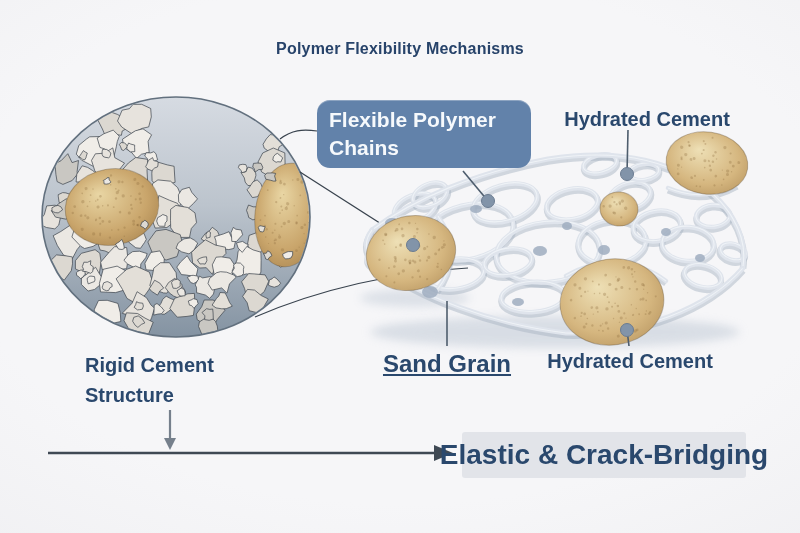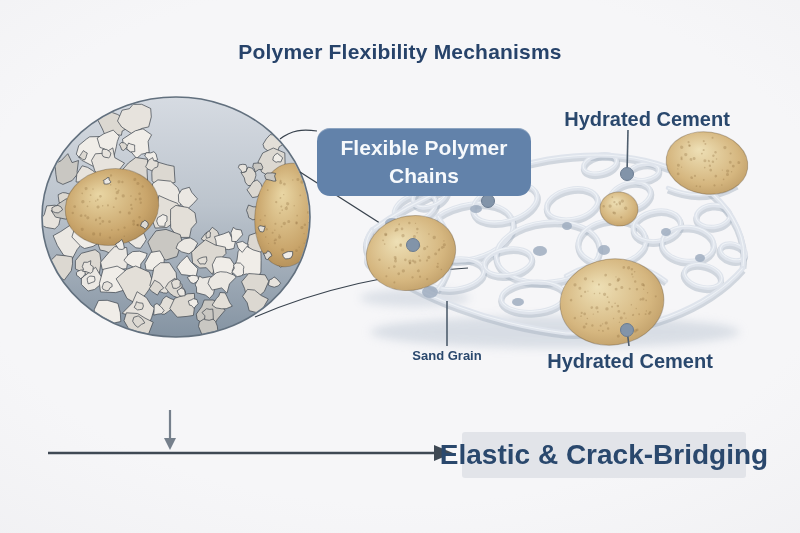--- a/index.html
+++ b/index.html
@@ -9,39 +9,39 @@
     font-family:"Liberation Sans", sans-serif;
   }
   .stage svg{position:absolute;left:0;top:0;z-index:1;}
   .lbl{
     position:absolute;z-index:2;color:var(--label-text,#2a486d);
     font-weight:600;transform:translateX(-50%);
     white-space:normal;line-height:1.3;
   }
   .title{
     position:absolute;z-index:2;left:400px;top:40px;transform:translateX(-50%);
-    font-size:21px;font-weight:700;color:var(--title-text,#27436a);
+    font-size:16px;font-weight:700;color:var(--title-text,#27436a);
     letter-spacing:.2px;white-space:nowrap;margin:0;
   }
   .callout-box{
     position:absolute;z-index:2;left:317px;top:100px;width:214px;height:68px;
     background:var(--callout-box-bg,#6282aa);border-radius:13px;
     display:flex;align-items:center;justify-content:center;
     box-shadow:inset 0 1px 0 rgba(255,255,255,.28);
     color:var(--callout-box-text,#f6f9fc);font-size:21px;font-weight:600;
-    text-align:center;line-height:1.35;padding:0 12px;box-sizing:border-box;margin-top:28px;
+    text-align:left;line-height:1.35;padding:0 12px;box-sizing:border-box;
   }
   .result-box{
     position:absolute;z-index:2;left:462px;top:432px;width:284px;height:46px;
     background:var(--result-box-bg,#e2e4e9);border-radius:3px;
     display:flex;align-items:center;justify-content:center;
     color:var(--label-text,#2a486d);font-size:28px;font-weight:600;white-space:nowrap;
   }
   .hydrated-top{left:647px;top:106px;font-size:20px;white-space:nowrap;}
-  .sand-grain{left:447px;top:348px;font-size:13px;white-space:nowrap;}
+  .sand-grain{left:447px;top:348px;font-size:24px;white-space:nowrap;text-decoration:underline;}
   .hydrated-bottom{left:630px;top:348px;font-size:20px;white-space:nowrap;}
   .rigid{left:170px;top:350px;font-size:20px;width:170px;line-height:1.5;}
 </style>
 </head>
 <body>
 
 <div class="stage">
 
   <svg id="art" width="800" height="533" viewBox="0 0 800 533">
     <defs id="art-defs">
@@ -647,18 +647,19 @@
 
   <h1 class="title">Polymer Flexibility Mechanisms</h1>
 
   <div class="callout-box">
     <span>Flexible Polymer Chains</span>
   </div>
 
   <div class="lbl hydrated-top">Hydrated Cement</div>
   <div class="lbl sand-grain">Sand Grain</div>
   <div class="lbl hydrated-bottom">Hydrated Cement</div>
+  <div class="lbl rigid">Rigid Cement Structure</div>
 
   <div class="result-box">
     <span>Elastic &amp; Crack-Bridging</span>
   </div>
 
 </div>
 
 </body></html>

